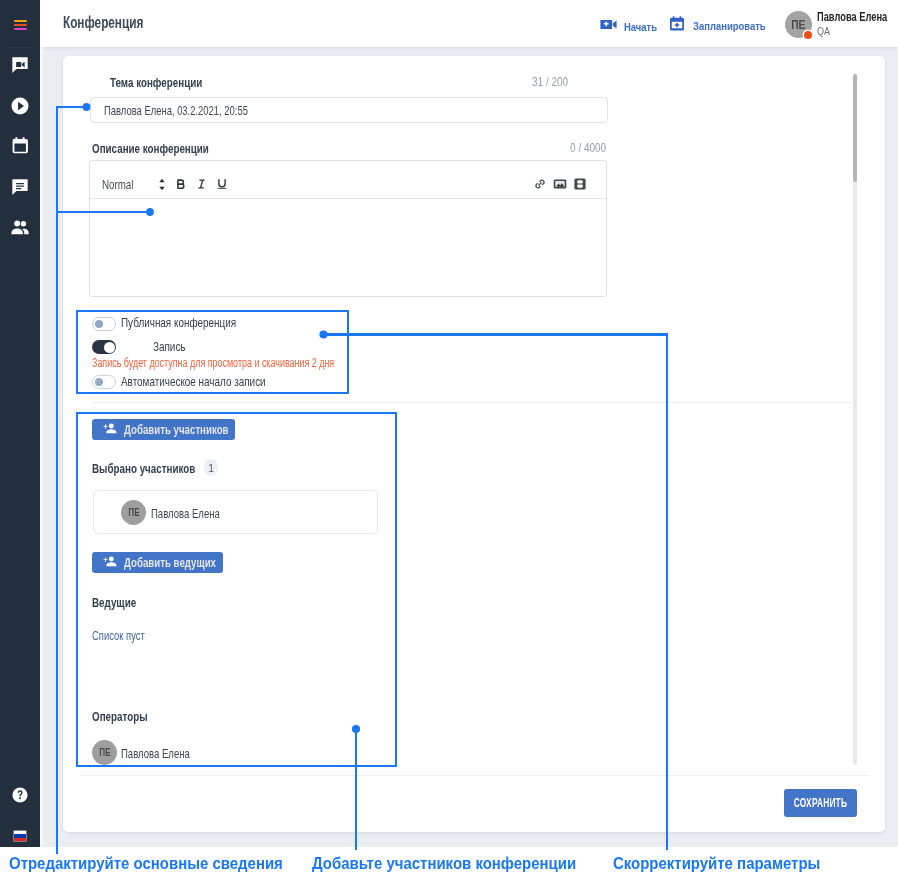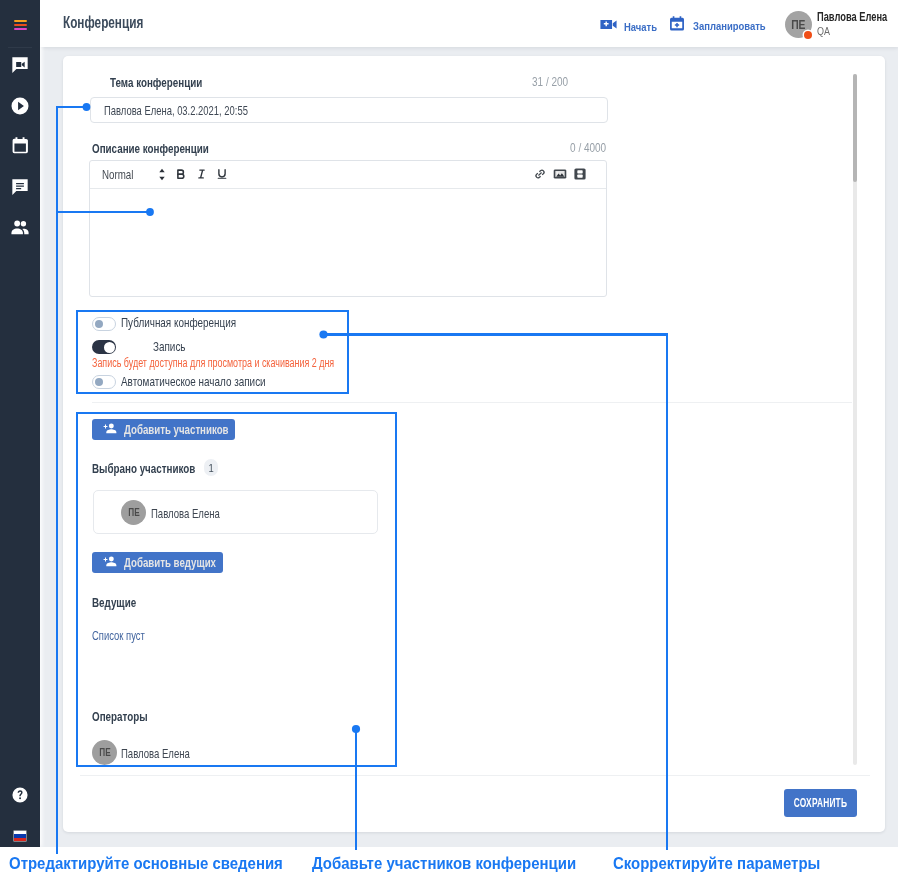--- a/index.html
+++ b/index.html
@@ -91,21 +91,21 @@
   .fcount { position: absolute; font-size: 12.5px; color: #98a0a8; --sx: 0.8; }
 
   .inputbox {
     position: absolute; background: #fff; border: 1px solid #dfe3e8; border-radius: 4px;
     font-family: inherit; font-size: 13px; color: #3f4854; padding: 0 13px;
     outline: none; transform-origin: left center;
   }
 
   
   #editor { position: absolute; left: 26px; top: 104px; width: 518px; height: 137px; border: 1px solid #dfe3e8; border-radius: 3px; background: #fff; }
-  #editor .ebar { position: absolute; left: 0; top: 0; width: 516px; height: 28px; border-bottom: 1px solid #e6e9ec; }
+  #editor .ebar { position: absolute; left: 0; top: 10px; width: 516px; height: 28px; border-bottom: 1px solid #e6e9ec; }
   .normal-sel { position: absolute; left: 12px; top: 6px; display: flex; align-items: center; cursor: pointer; }
   .normal-sel .t { font-size: 13px; color: #454b53; }
   .ebtn { position: absolute; top: 6px; display: flex; align-items: center; justify-content: center; cursor: pointer; color: #43494f; }
   .sr { position:absolute; width:1px; height:1px; overflow:hidden; clip:rect(0 0 0 0); white-space:nowrap; }
 
   
   .toggle { position: absolute; width: 24px; height: 14px; border-radius: 7px; cursor: pointer; }
   .toggle.off { background: #ffffff; border: 1px solid #c8d3e0; }
   .toggle.off i { position: absolute; left: 2px; top: 2px; width: 8px; height: 8px; border-radius: 50%; background: #93a8c1; display:block;}
   .toggle.on { background: #2b3445; }

